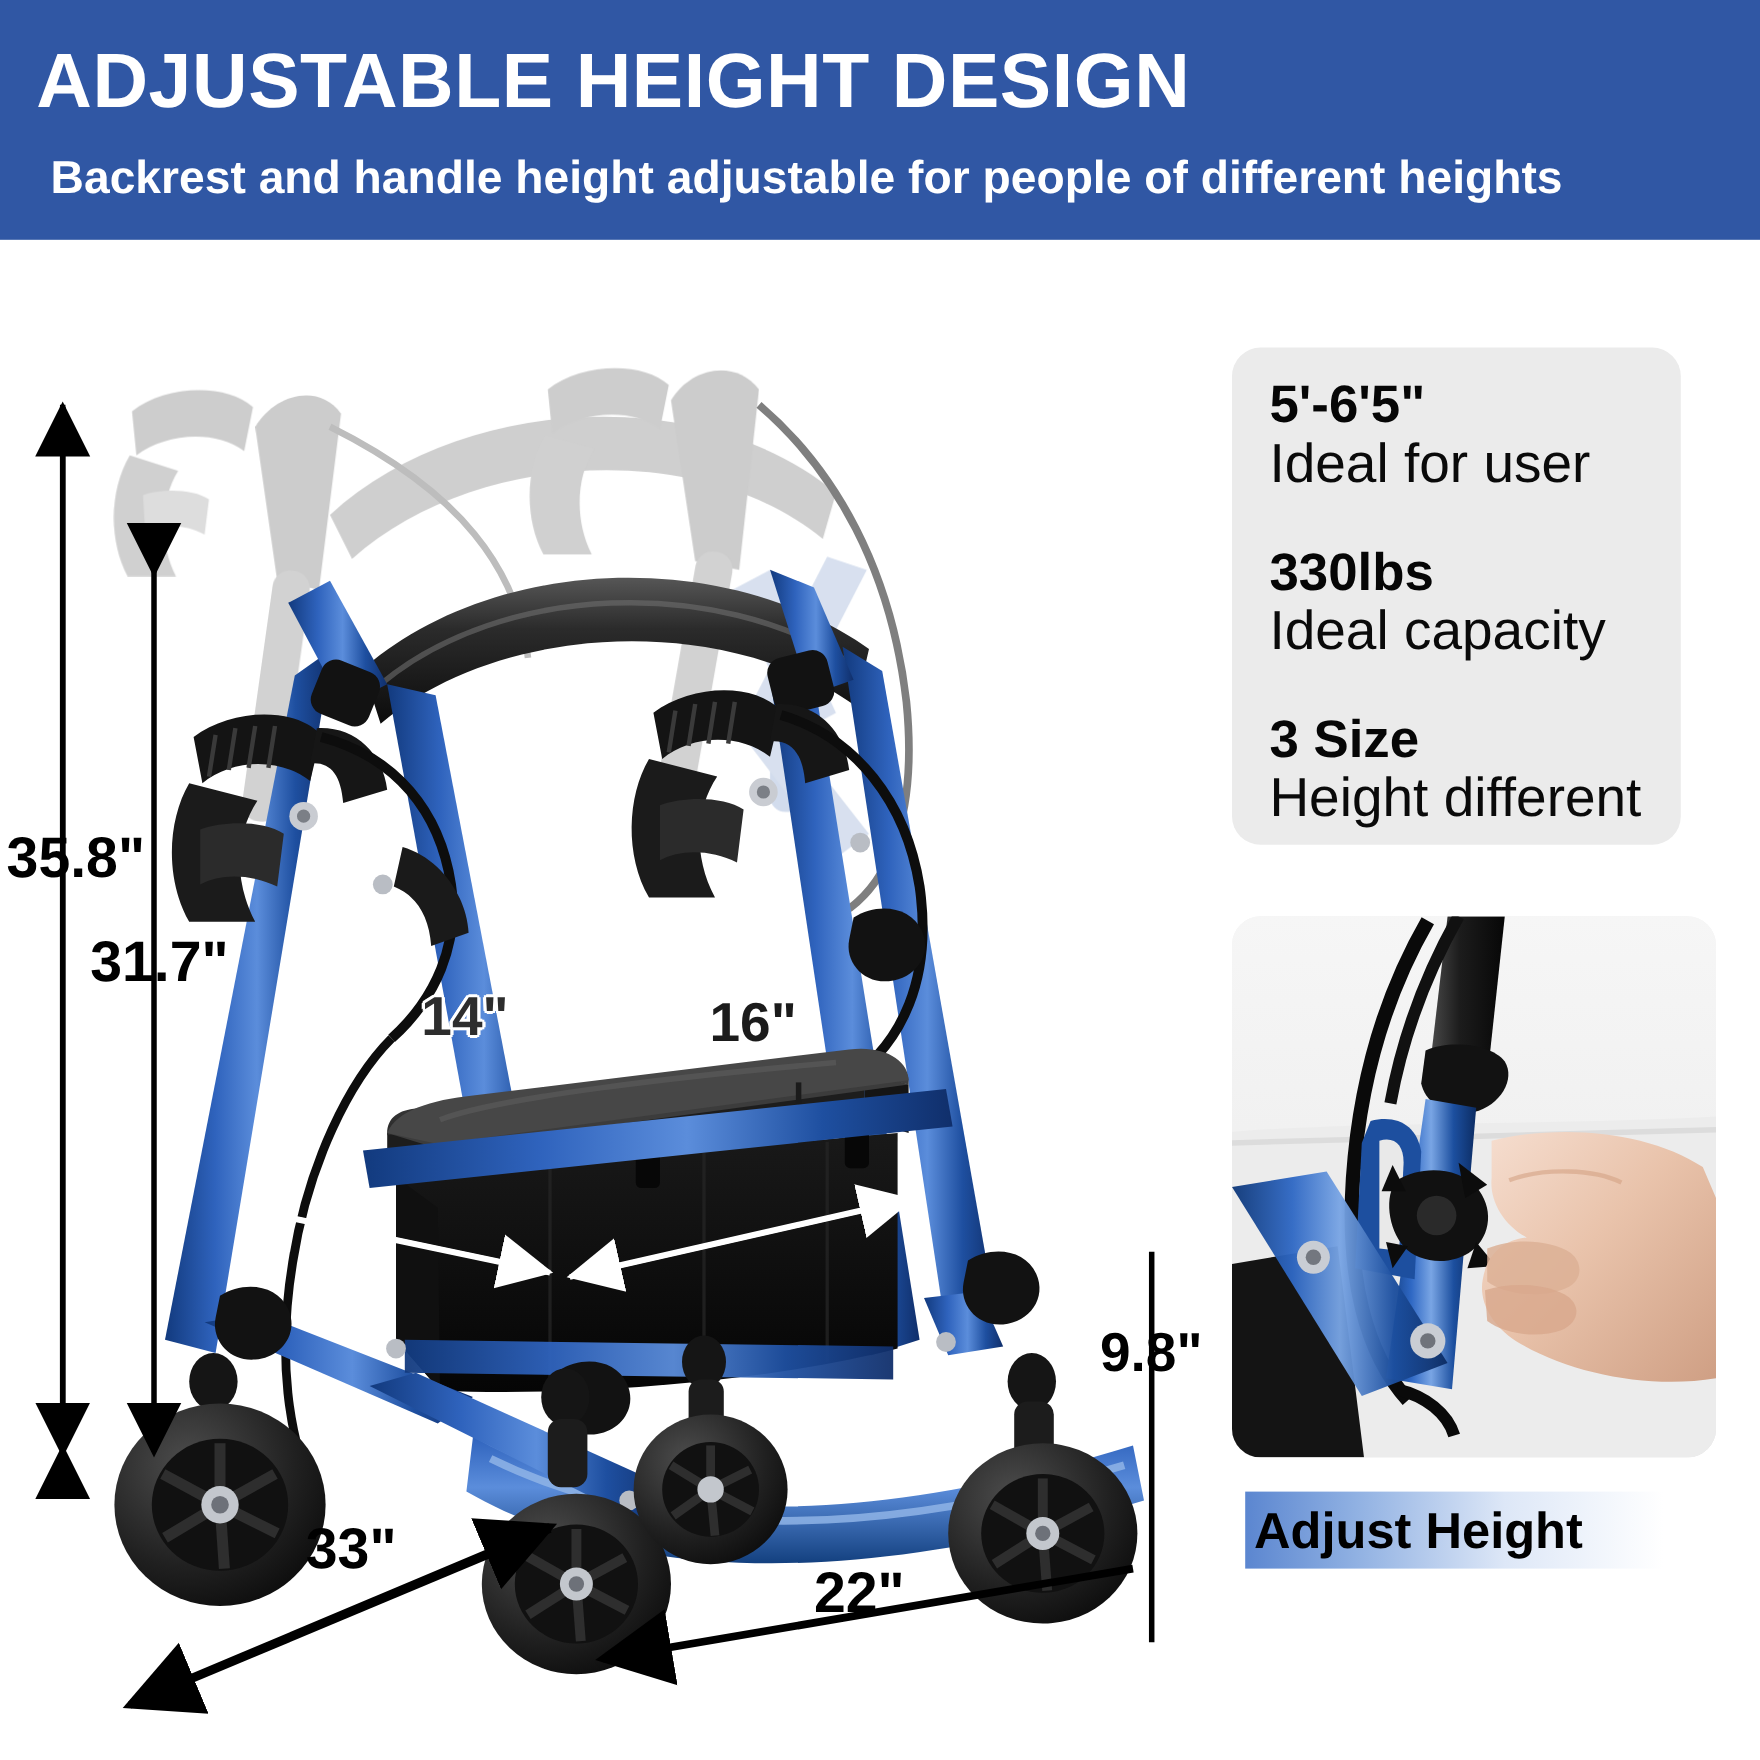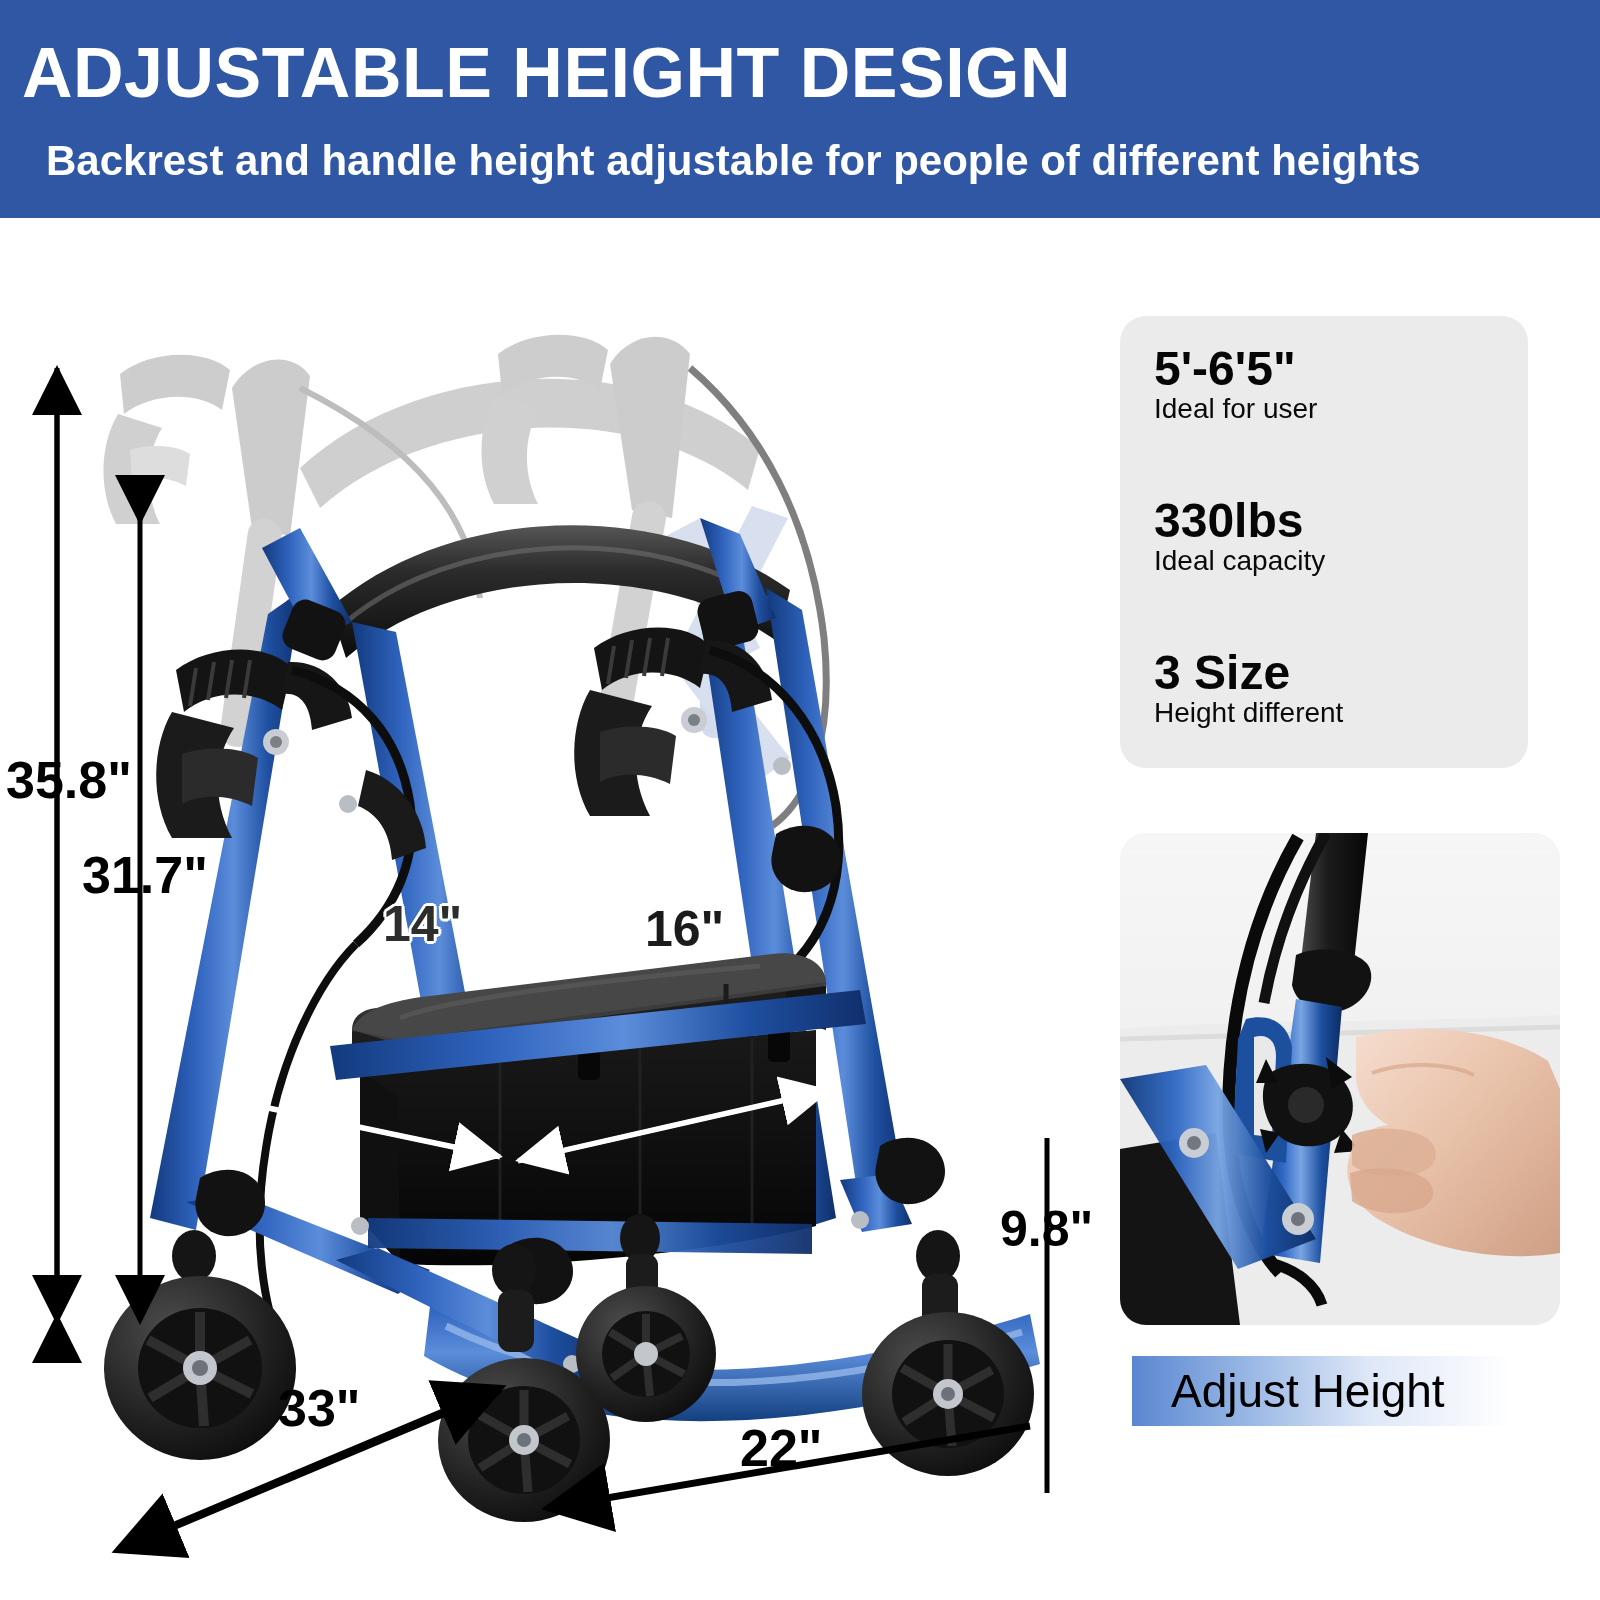--- a/index.html
+++ b/index.html
@@ -1,43 +1,43 @@
 <!DOCTYPE html>
 <html><head>
 <meta charset="utf-8">
 <style>
   html,body{margin:0;padding:0;background:#fff;}
   body{width:1600px;height:1600px;position:relative;overflow:hidden;
        font-family:"Liberation Sans","DejaVu Sans",sans-serif;}
 
   
   #header{position:absolute;left:0;top:0;width:1600px;height:218px;background:#3057A4;}
-  #header-title{position:absolute;left:22px;top:38px;font-size:70px;font-weight:bold;
+  #header-title{position:absolute;left:33px;top:38px;font-size:70px;font-weight:bold;
     color:#ffffff;letter-spacing:0.5px;line-height:1;white-space:nowrap;}
   #header-sub{position:absolute;left:26px;top:140px;font-size:42px;font-weight:bold;
     color:#ffffff;line-height:1;white-space:nowrap;margin-left:20px;}
 
   
   #spec-card{position:absolute;left:1120px;top:316px;width:408px;height:452px;
     background:#ebebeb;border-radius:26px;}
   .spec-item{position:absolute;left:34px;width:370px;}
   .spec-value{font-size:48px;font-weight:bold;color:#060606;line-height:1.05;white-space:nowrap;}
-  .spec-label{font-size:28px;font-weight:400;color:#0a0a0a;line-height:1.1;white-space:nowrap;}
+  .spec-label{font-size:50px;font-weight:400;color:#0a0a0a;line-height:1.1;white-space:nowrap;}
   #spec-0{top:28px;} #spec-1{top:180px;} #spec-2{top:332px;}
 
   
   #inset{position:absolute;left:1120px;top:833px;width:440px;height:492px;
     border-radius:26px;overflow:hidden;background:#f2f2f2;}
   #inset svg{display:block;}
 
   
   #adjust-label{position:absolute;left:1132px;top:1356px;width:380px;height:70px;
     background:linear-gradient(to right,#5b86d0 0%,#8fb0e2 26%,#dde7f7 62%,#ffffff 100%);
     display:flex;align-items:center;}
-  #adjust-label span{font-size:46px;font-weight:normal;color:#000;padding-left:39px;
+  #adjust-label span{font-size:46px;font-weight:bold;color:#000;padding-left:8px;
     white-space:nowrap;}
 
   
   #stage{position:absolute;left:0;top:218px;width:1110px;height:1382px;}
   #stage svg{display:block;}
 
   
   .dim{position:absolute;font-weight:bold;color:#000;white-space:nowrap;}
   #dim-358{left:6px;top:750px;font-size:52px;}
   #dim-317{left:82px;top:845px;font-size:52px;}

